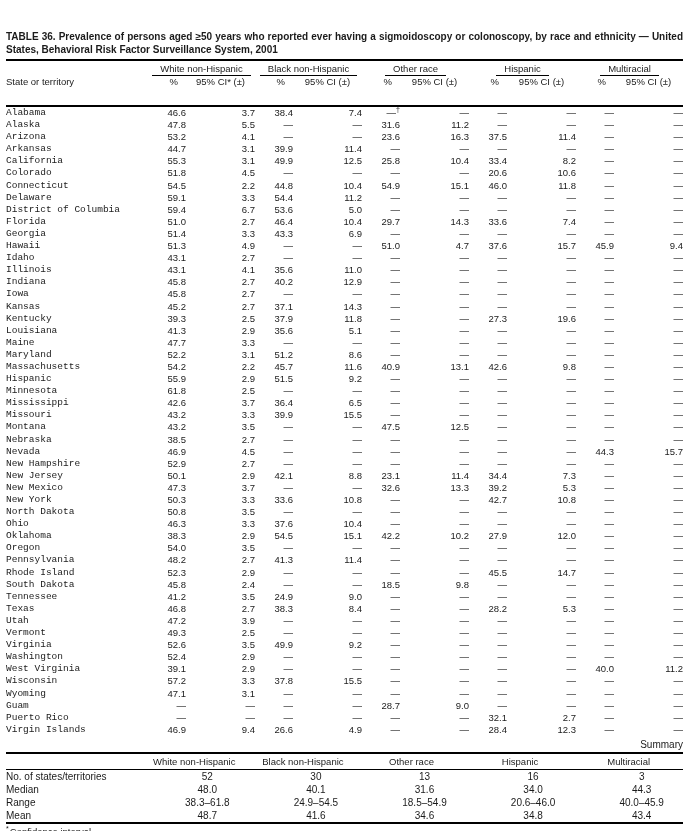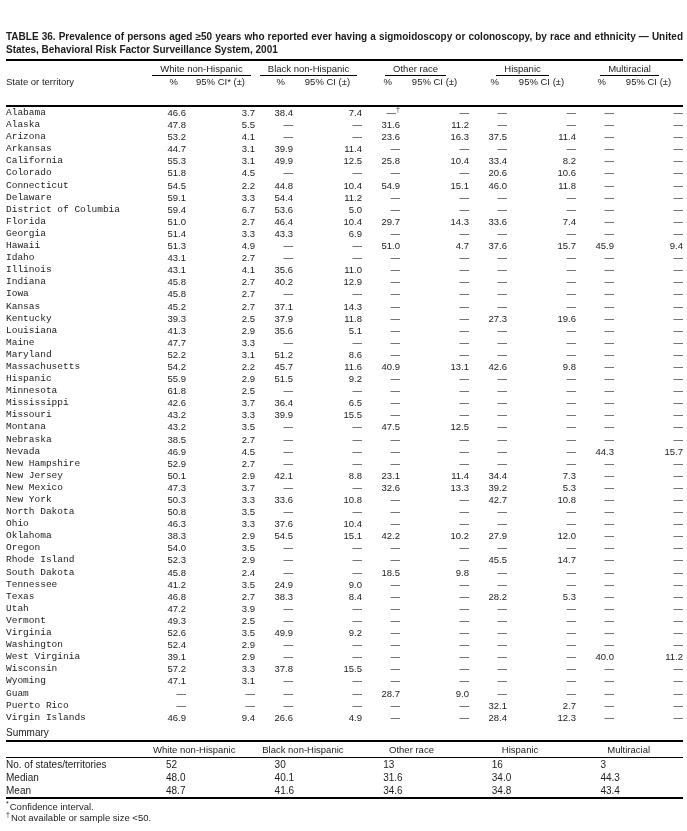--- a/index.html
+++ b/index.html
@@ -22,29 +22,29 @@
   .sub-row .pct-h{text-align:right;padding-right:8px;}
   .sub-row .ci-h{text-align:center;}
   .main-table tbody td{
     font-size:9.5px;height:12.1px;line-height:12.1px;padding:0;
     white-space:nowrap;overflow:hidden;
   }
   td.state{text-align:left;font-family:Liberation Mono, monospace;}
   td.pct{text-align:right;padding-right:8px;}
   td.ci{text-align:right;padding-right:16px;}
   sup{font-size:7px;line-height:0;}
-  .summary-title{text-align:left;font-size:10px;margin:3px 0 2px;}
+  .summary-title{text-align:right;font-size:10px;margin:3px 0 2px;}
   .summary-table{border-top:2.5px solid #000;}
   .summary-table thead th{
     font-weight:normal;font-size:9.5px;border-bottom:1.5px solid #000;
     padding:2px 0;text-align:center;white-space:nowrap;
   }
   .summary-table tbody td{font-size:10px;height:13px;line-height:13px;padding:0;white-space:nowrap;}
   .summary-table td.label{text-align:left;}
-  .summary-table td.val{text-align:left;padding-left:26px;}
+  .summary-table td.val{text-align:center;padding-left:26px;}
   .summary-table tbody tr:last-child td{border-bottom:2.5px solid #000;}
   .footnotes{font-size:9.5px;line-height:11.5px;margin-top:2px;}
   .fn sup{margin-right:1px;}
 </style>
 </head>
 <body>
 
 <div class="page">
 
   <div class="table-title">TABLE 36. Prevalence of persons aged ≥50 years who reported ever having a sigmoidoscopy or colonoscopy, by race and ethnicity — United States, Behavioral Risk Factor Surveillance System, 2001</div>
@@ -562,20 +562,33 @@
           <td class="pct">—</td>
           <td class="ci">—</td>
           <td class="pct">—</td>
           <td class="ci">—</td>
           <td class="pct">—</td>
           <td class="ci">—</td>
           <td class="pct">—</td>
           <td class="ci">—</td>
         </tr>
         <tr>
+          <td class="state">Pennsylvania</td>
+          <td class="pct">48.2</td>
+          <td class="ci">2.7</td>
+          <td class="pct">41.3</td>
+          <td class="ci">11.4</td>
+          <td class="pct">—</td>
+          <td class="ci">—</td>
+          <td class="pct">—</td>
+          <td class="ci">—</td>
+          <td class="pct">—</td>
+          <td class="ci">—</td>
+        </tr>
+        <tr>
           <td class="state">Rhode Island</td>
           <td class="pct">52.3</td>
           <td class="ci">2.9</td>
           <td class="pct">—</td>
           <td class="ci">—</td>
           <td class="pct">—</td>
           <td class="ci">—</td>
           <td class="pct">45.5</td>
           <td class="ci">14.7</td>
           <td class="pct">—</td>
@@ -785,20 +798,28 @@
         </tr>
         <tr>
           <td class="label">Median</td>
           <td class="val">48.0</td>
           <td class="val">40.1</td>
           <td class="val">31.6</td>
           <td class="val">34.0</td>
           <td class="val">44.3</td>
         </tr>
         <tr>
+          <td class="label">Range</td>
+          <td class="val">38.3–61.8</td>
+          <td class="val">24.9–54.5</td>
+          <td class="val">18.5–54.9</td>
+          <td class="val">20.6–46.0</td>
+          <td class="val">40.0–45.9</td>
+        </tr>
+        <tr>
           <td class="label">Mean</td>
           <td class="val">48.7</td>
           <td class="val">41.6</td>
           <td class="val">34.6</td>
           <td class="val">34.8</td>
           <td class="val">43.4</td>
         </tr>
       </tbody>
   </table>
 

